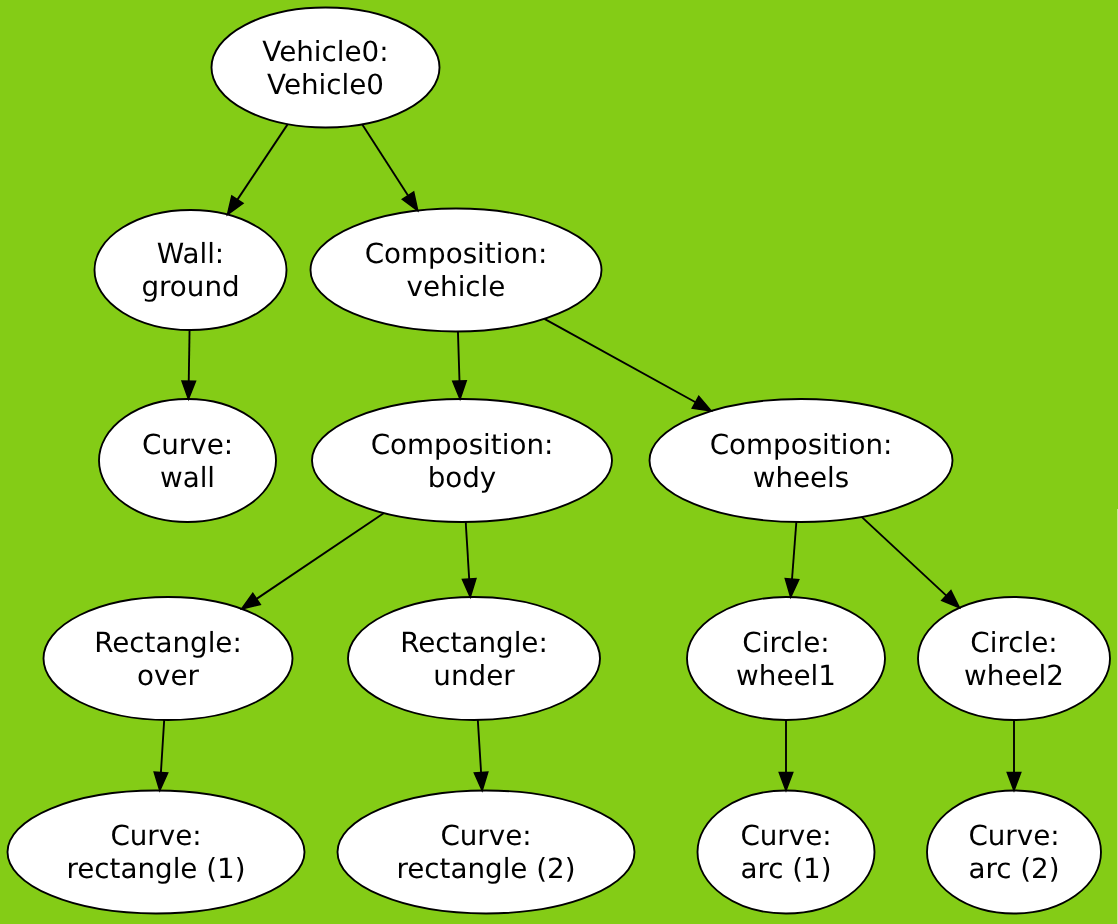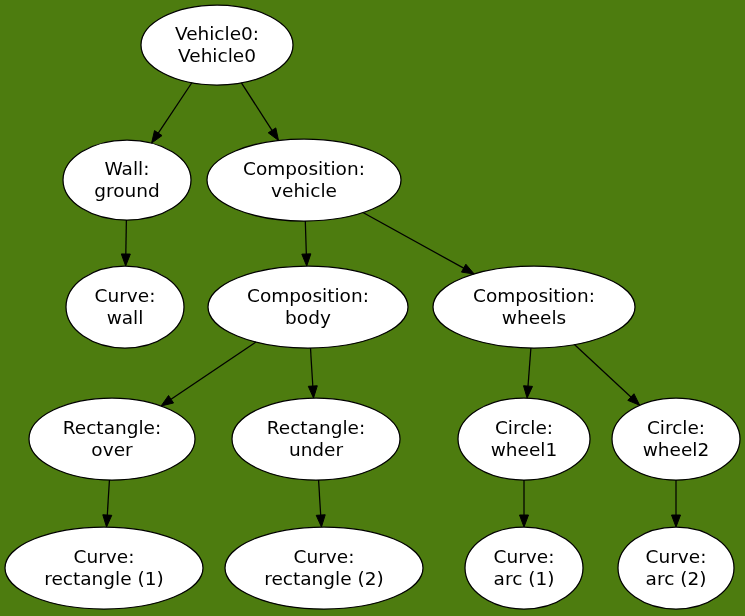--- a/index.html
+++ b/index.html
@@ -4,21 +4,21 @@
 <style>
   html, body {
     margin: 0;
     padding: 0;
     background: #ffffff;
   }
   .canvas {
     position: relative;
     width: 745px;
     height: 616px;
-    background: #4d7c0f;
+    background: #84cc16;
     overflow: hidden;
   }
   svg text {
     font-family: "DejaVu Sans", "Liberation Sans", sans-serif;
   }
 </style>
 </head>
 <body>
 
 <div class="canvas">

